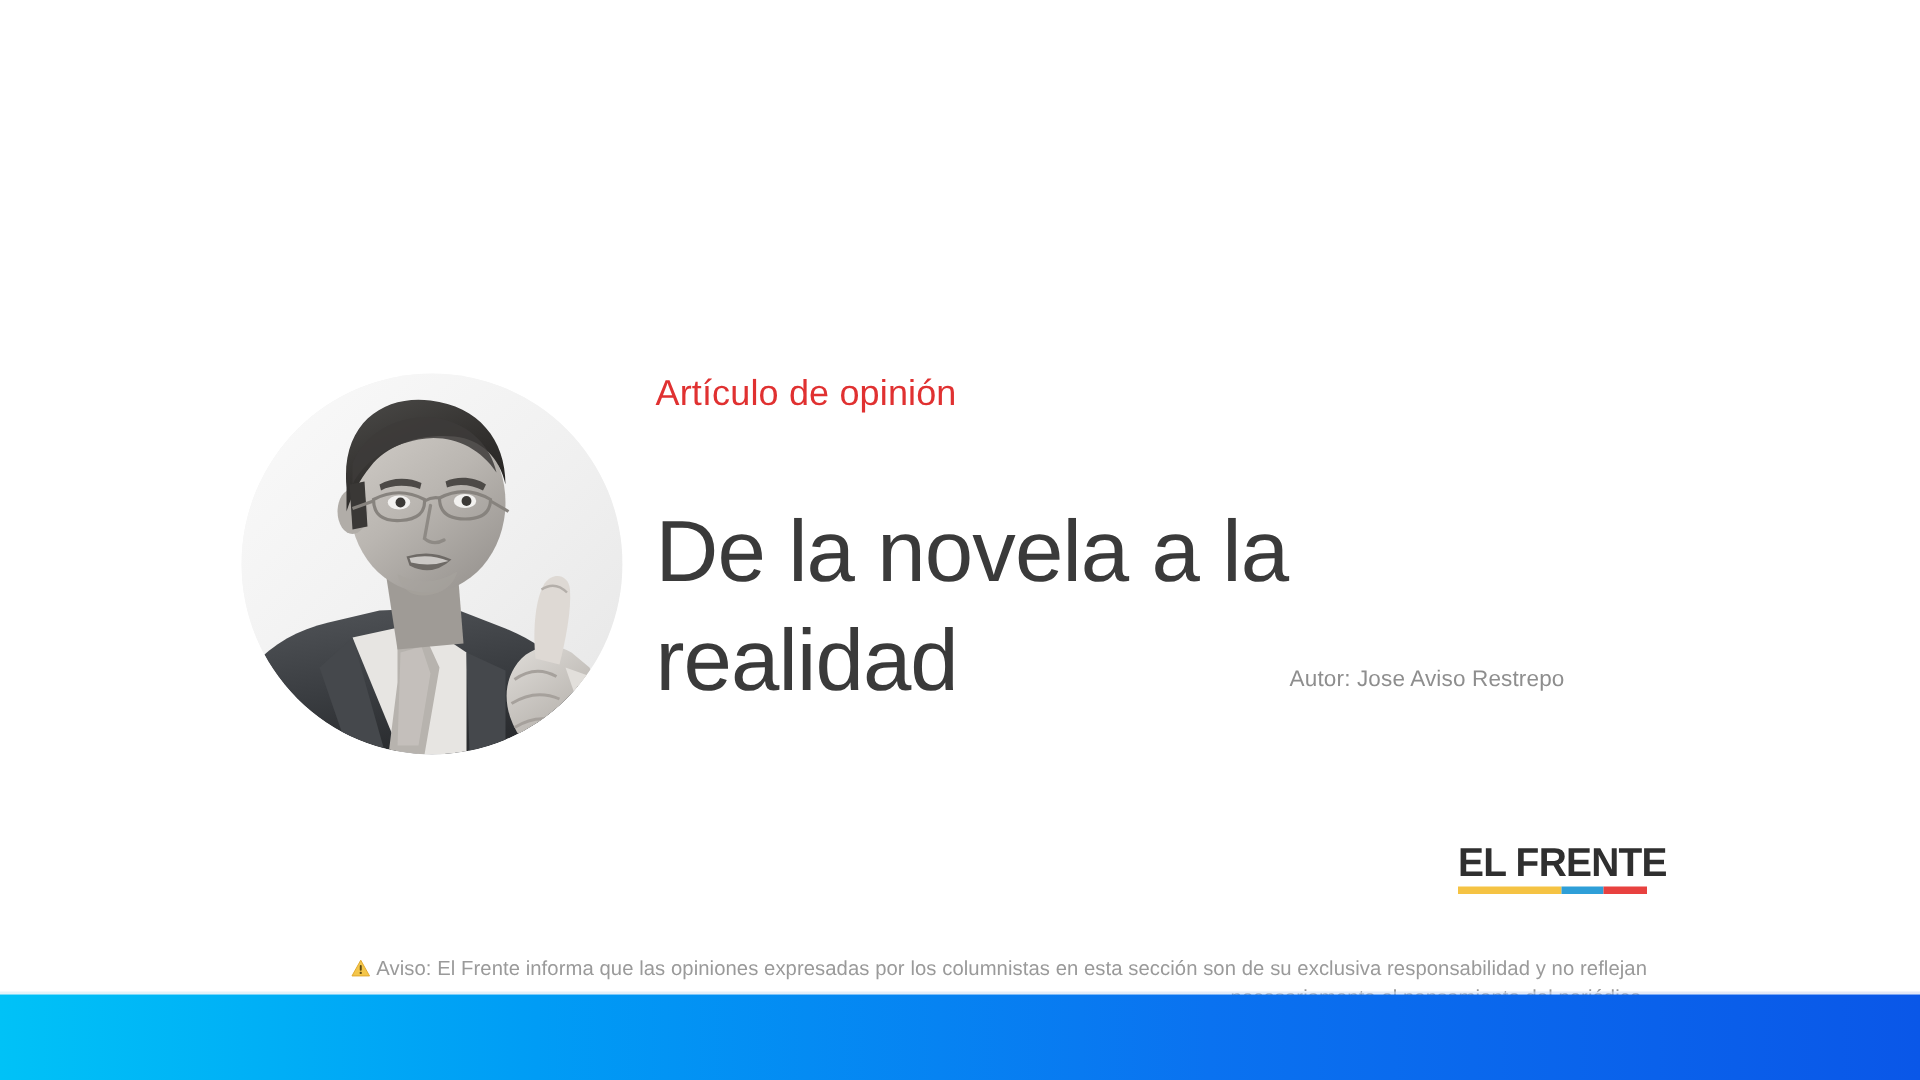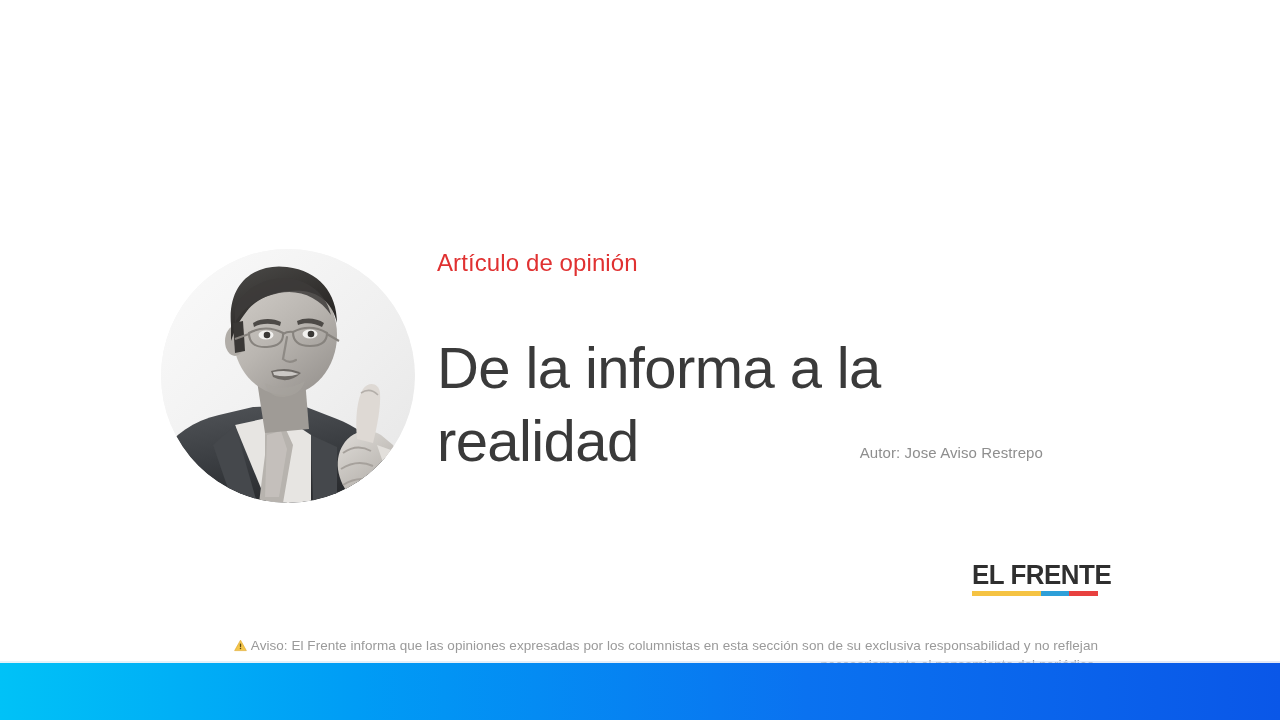--- a/index.html
+++ b/index.html
@@ -245,21 +245,21 @@
           <path d="M216 196 L 244 206 L 248 254 L 236 254 Z" fill="#e2dfdb"></path>
         </g>
 
         <rect x="0" y="0" width="254" height="254" fill="none"></rect>
       </g>
     </svg>
   </div>
 
   <div class="kicker">Artículo de opinión</div>
 
-  <h1 class="headline">De la informa a la realidad</h1>
+  <h1 class="headline">De la novela a la realidad</h1>
 
   <div class="author">Autor: Jose Aviso Restrepo</div>
 
   <div class="logo">
     <div class="logo-wordmark">EL FRENTE</div>
     <div class="logo-bar">
       <i class="seg-yellow"></i>
       <i class="seg-blue"></i>
       <i class="seg-red"></i>
     </div>

